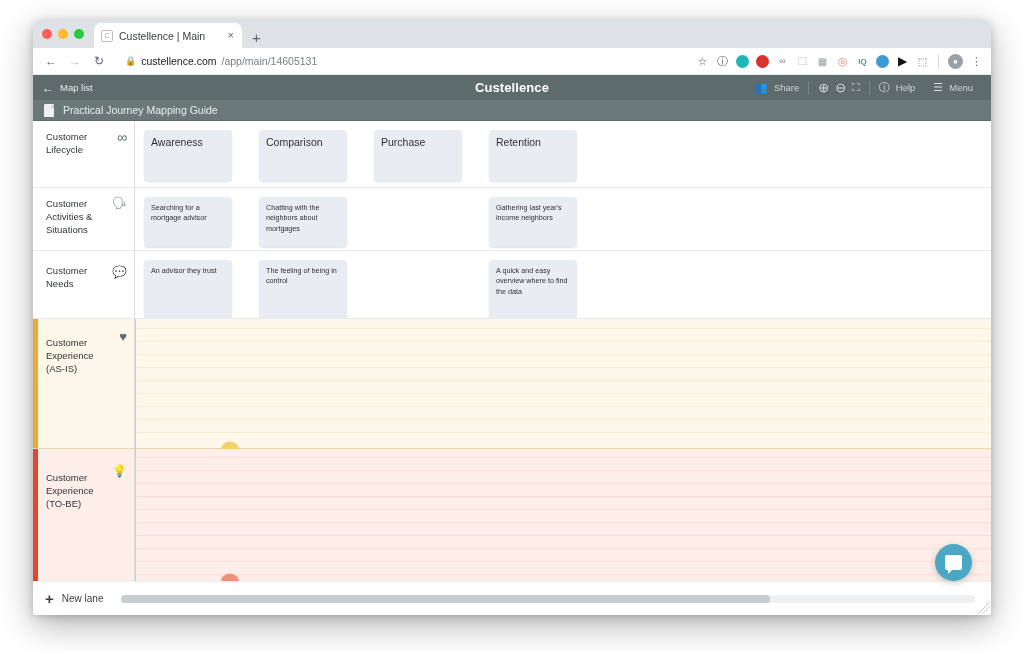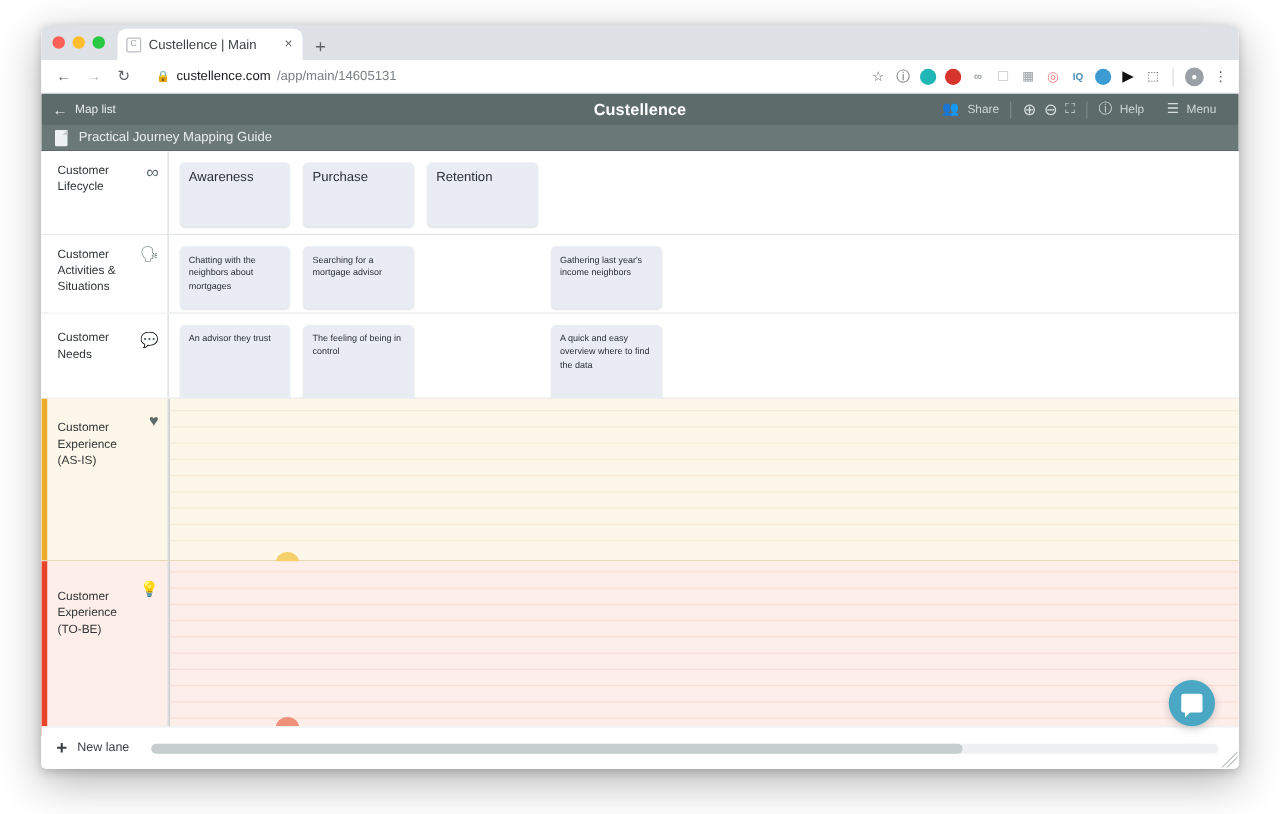--- a/index.html
+++ b/index.html
@@ -195,21 +195,21 @@
   }
   .lane-icon {
     position: absolute; right: 7px; top: 8px;
     color: #5d6b6b;
   }
   .lane-body {
     flex: 1 1 auto;
     position: relative;
     display: flex; align-items: flex-start;
     padding: 9px 0 0 9px;
-    gap: 0px;
+    gap: 16px;
   }
 
   .lane.r1 { height: 67px; background: #fff; border-bottom: 1px solid #e6e9ea; }
   .lane.r2 { height: 63px; background: #fff; border-bottom: 1px solid #e6e9ea; }
   .lane.r3 { height: 68px; background: #fff; border-bottom: 1px solid #e6e9ea; }
   .lane.r4 { height: 130px; background: #fdf7e9; border-bottom: 1px solid #e8d9b0; }
   .lane.r5 { height: 140px; background: #fdeeea; }
 
   .lane.r1 .lane-head, .lane.r2 .lane-head, .lane.r3 .lane-head { background:#fff; }
   .lane.r4 .lane-head { background: #fdf7e9; }
@@ -414,42 +414,45 @@
             <div class="lane-label">
               <span>Customer</span><br><span>Lifecycle</span>
             </div>
             <span class="lane-icon" style="font-size:14px">∞</span>
           </div>
           <div class="lane-body">
             <div class="card stage">
                 <div class="card-text">Awareness</div>
               </div>
             <div class="card stage">
+                <div class="card-text">Comparison</div>
+              </div>
+            <div class="card stage">
                 <div class="card-text">Purchase</div>
               </div>
             <div class="card stage">
                 <div class="card-text">Retention</div>
               </div>
           </div>
         </div>
 
         <div class="lane r2">
           <div class="lane-accent"></div>
           <div class="lane-head">
             <div class="lane-label">
               <span>Customer</span><br><span>Activities &amp;</span><br><span>Situations</span>
             </div>
             <span class="lane-icon" style="font-size:12px">🗣</span>
           </div>
           <div class="lane-body">
             <div class="card note">
+                <div class="card-text">Searching for a mortgage advisor</div>
+              </div>
+            <div class="card note">
                 <div class="card-text">Chatting with the neighbors about mortgages</div>
-              </div>
-            <div class="card note">
-                <div class="card-text">Searching for a mortgage advisor</div>
               </div>
             <div class="card note empty">
                 <div class="card-text"></div>
               </div>
             <div class="card note">
                 <div class="card-text">Gathering last year's income neighbors</div>
               </div>
             <div class="card note empty">
                 <div class="card-text"></div>
               </div>

